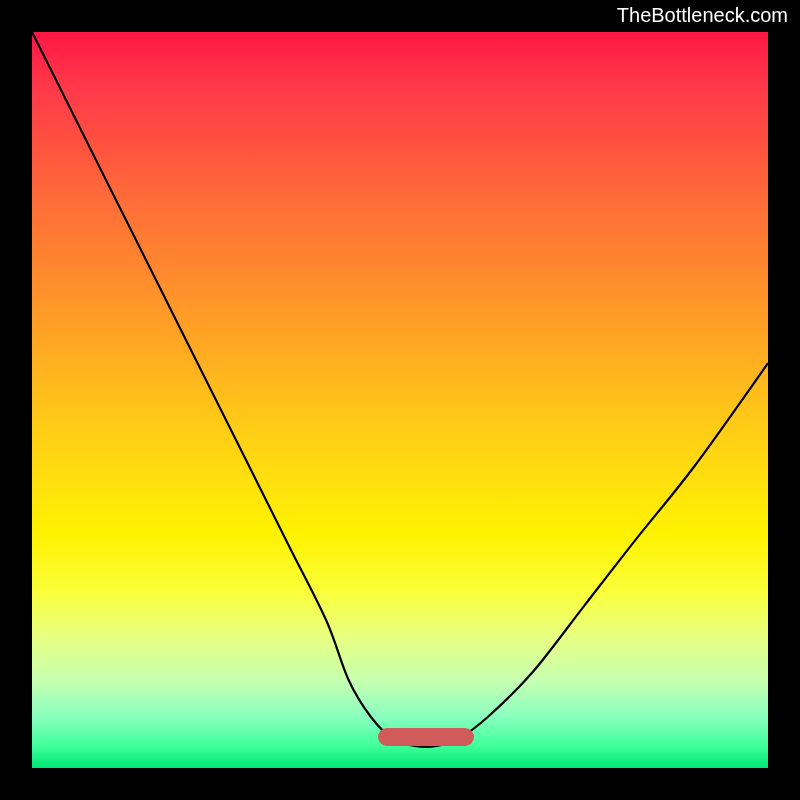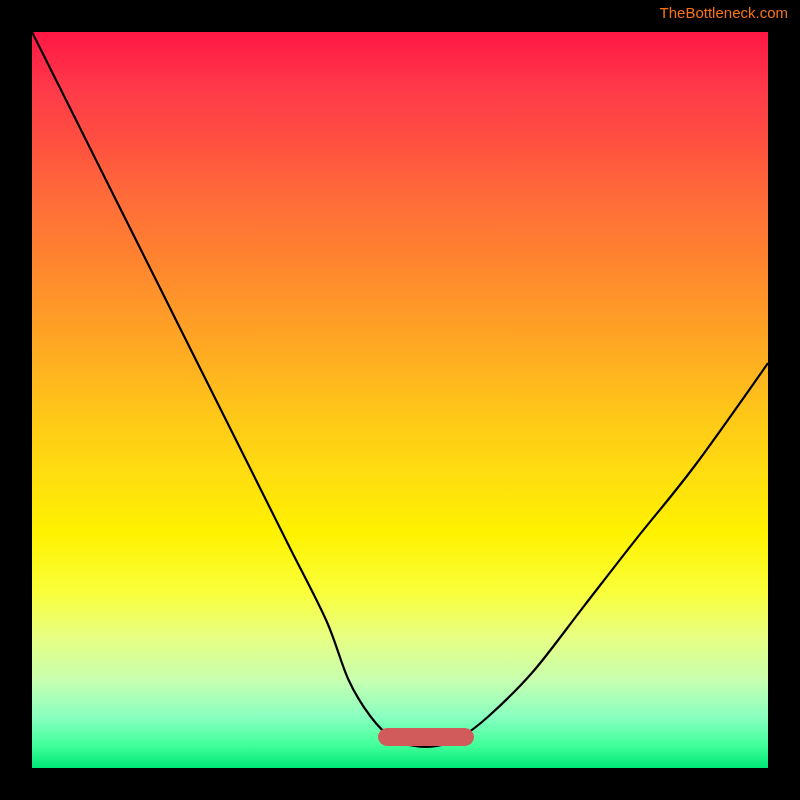--- a/index.html
+++ b/index.html
@@ -7,22 +7,22 @@
     width: 800px;
     height: 800px;
     background: #000;
     position: relative;
     font-family: Arial, sans-serif;
   }
   .watermark {
     position: absolute;
     top: 4px;
     right: 12px;
-    color: #f97316;
-    font-size: 15px;
+    color: #ffffff;
+    font-size: 20px;
     font-weight: 500;
     z-index: 10;
   }
   .plot-area {
     position: absolute;
     left: 32px;
     top: 32px;
     width: 736px;
     height: 736px;
     overflow: hidden;

